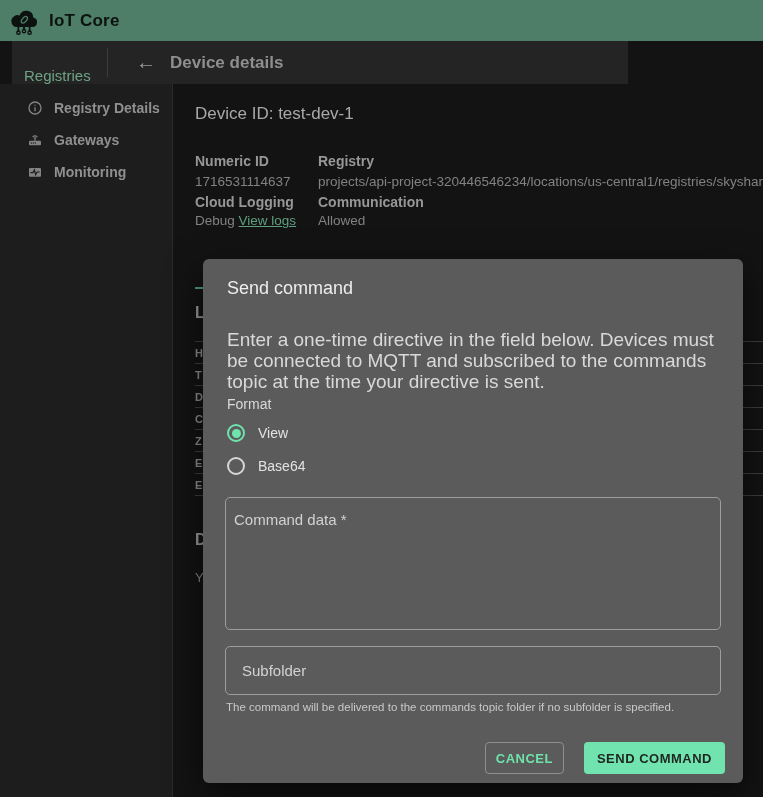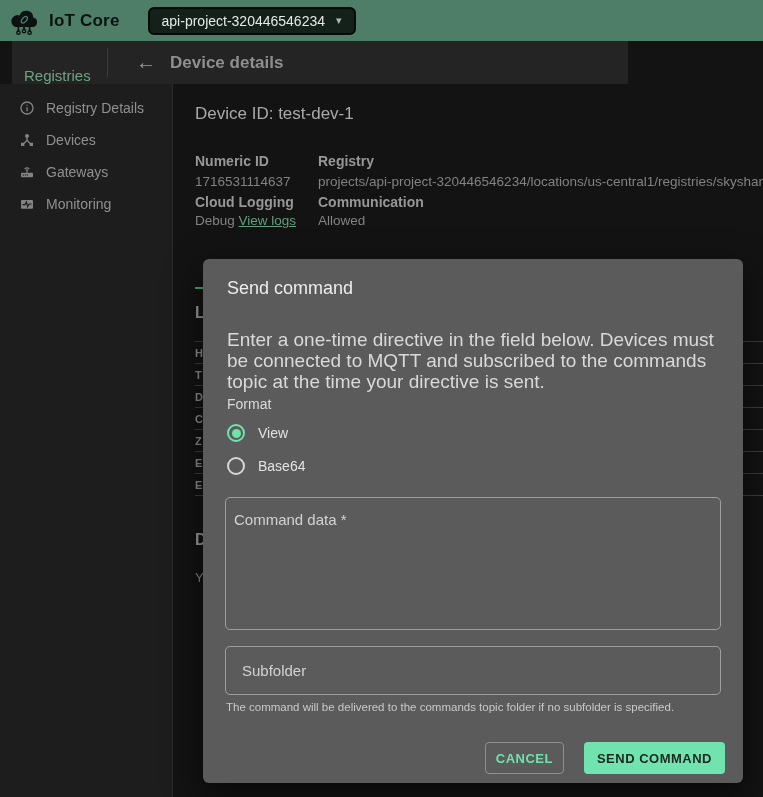--- a/index.html
+++ b/index.html
@@ -18,21 +18,21 @@
   .projsel .caret{color:#aeb8b2;font-size:11px;margin-left:11px;line-height:1;}
   
   .toolbar{position:absolute;left:12px;top:41px;width:616px;height:43px;background:#242424;display:flex;align-items:flex-end;z-index:3;}
   .crumb{margin-left:12px;font-size:15px;color:#6fa287;cursor:pointer;}
   .tb-divider{position:absolute;left:95px;top:7px;height:29px;width:1px;background:#3b3b3b;}
   .backarrow{position:absolute;left:124px;top:0;height:43px;display:flex;align-items:center;color:#9c9c9c;font-size:20px;cursor:pointer;}
   .pagetitle{position:absolute;left:158px;top:0;height:43px;display:flex;align-items:center;font-size:17px;font-weight:bold;color:#8f8f8f;}
   
   .sidebar{position:absolute;left:0;top:84px;width:173px;height:713px;background:#1d1d1d;border-right:1px solid #2b2b2b;box-sizing:border-box;z-index:1;}
   .nav{padding-top:8px;}
-  .nav-item{height:32px;display:flex;align-items:center;padding-left:18px;cursor:pointer;}
+  .nav-item{height:32px;display:flex;align-items:center;padding-left:26px;cursor:pointer;font-weight:bold;}
   .nav-item .nicon{width:17px;height:17px;color:#838383;display:flex;align-items:center;justify-content:center;}
   .nav-item .nlabel{margin-left:11px;font-size:14px;color:#909090;}
   
   .content-el{position:absolute;z-index:1;}
   .dev-heading{left:195px;top:104px;font-size:17px;font-weight:normal;color:#a9a9a9;}
   .f-label{font-size:14px;font-weight:bold;color:#979797;}
   .f-value{font-size:13.5px;color:#828282;white-space:nowrap;}
   .viewlogs{color:#5f9e80;text-decoration:underline;cursor:pointer;}
   .tab-dash{left:195px;top:287px;width:22px;height:2px;background:#4f9d79;}
   .partial-h{font-size:16px;font-weight:bold;color:#9e9e9e;}
@@ -79,52 +79,40 @@
       <ellipse cx="12.3" cy="11" rx="1.7" ry="3.1" transform="rotate(40 12.3 11)" fill="none" stroke="#4e7d68" stroke-width="1.1"></ellipse>
       <rect x="6.8" y="16.8" width="1.4" height="3.4" fill="#0c120f"></rect>
       <rect x="11.3" y="16.8" width="1.4" height="2.2" fill="#0c120f"></rect>
       <rect x="15.8" y="16.8" width="1.4" height="3.4" fill="#0c120f"></rect>
       <circle cx="7.5" cy="21.3" r="1.3" fill="none" stroke="#0c120f" stroke-width="1.1"></circle>
       <circle cx="12" cy="20.1" r="1.3" fill="none" stroke="#0c120f" stroke-width="1.1"></circle>
       <circle cx="16.5" cy="21.3" r="1.3" fill="none" stroke="#0c120f" stroke-width="1.1"></circle>
     </svg>
   </div>
   <div class="product">IoT Core</div>
-  <div class="projsel">
-    <span class="val">api-project-320446546234</span>
-    <span class="caret">▾</span>
-  </div>
 </div>
 
 <div class="toolbar">
   <span class="crumb">Registries</span>
   <span class="tb-divider"></span>
   <span class="backarrow">←</span>
   <span class="pagetitle">Device details</span>
 </div>
 
 <div class="sidebar">
   <div class="nav">
     <div class="nav-item">
       <span class="nicon">
         <svg width="16" height="16" viewBox="0 0 24 24" fill="none" stroke="currentColor" stroke-width="2">
           <circle cx="12" cy="12" r="9"></circle>
             <line x1="12" y1="11" x2="12" y2="17"></line>
             <line x1="12" y1="7" x2="12" y2="8.5"></line>
         </svg>
       </span>
       <span class="nlabel">Registry Details</span>
-    </div>
-    <div class="nav-item">
-      <span class="nicon">
-        <svg width="16" height="16" viewBox="0 0 24 24" fill="currentColor">
-          <path d="M17 16l-4-4V8.8c1.2-.4 2-1.5 2-2.8 0-1.7-1.3-3-3-3S9 4.3 9 6c0 1.3.8 2.4 2 2.8V12l-4 4H3v5h5v-3.1l4-4.2 4 4.2V21h5v-5h-4z"></path>
-        </svg>
-      </span>
-      <span class="nlabel">Devices</span>
     </div>
     <div class="nav-item">
       <span class="nicon">
         <svg width="16" height="16" viewBox="0 0 24 24">
           <path fill="none" stroke="currentColor" stroke-width="1.6" d="M8.5 7.5a5 5 0 0 1 7 0M10.3 9.6a2.5 2.5 0 0 1 3.4 0"></path>
           <rect x="3" y="13" width="18" height="7" rx="1.5" fill="currentColor"></rect>
           <rect x="11.2" y="9.5" width="1.6" height="4" fill="currentColor"></rect>
           <circle cx="6.5" cy="16.5" r="1" fill="#1d1d1d"></circle>
             <circle cx="9.5" cy="16.5" r="1" fill="#1d1d1d"></circle>
             <circle cx="12.5" cy="16.5" r="1" fill="#1d1d1d"></circle>

